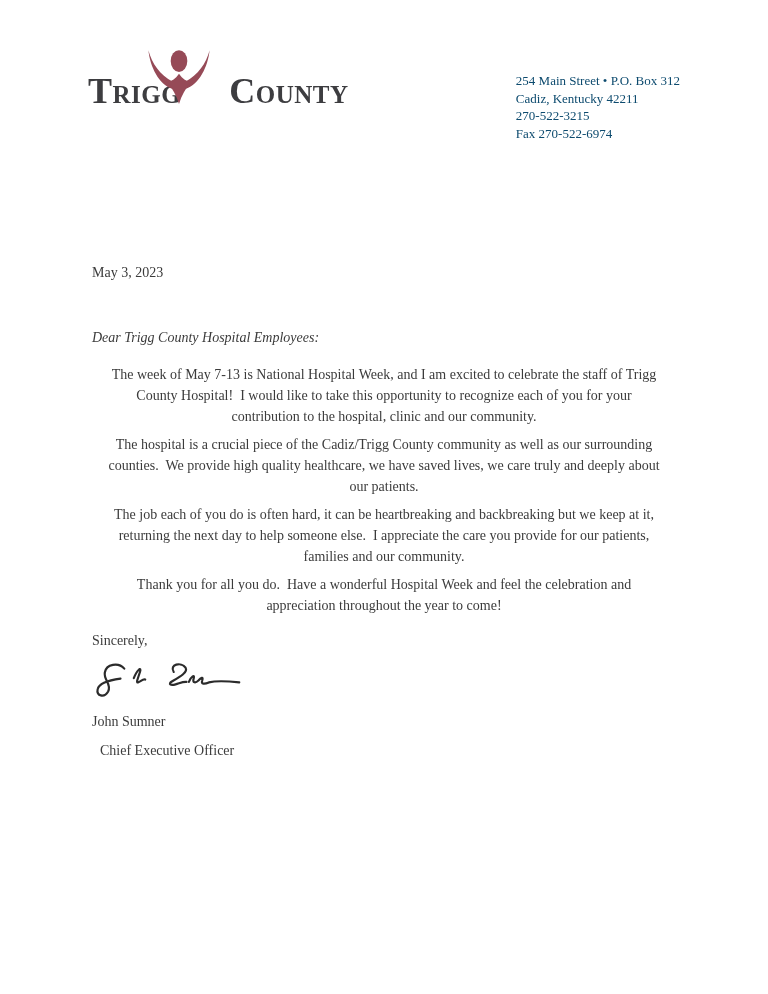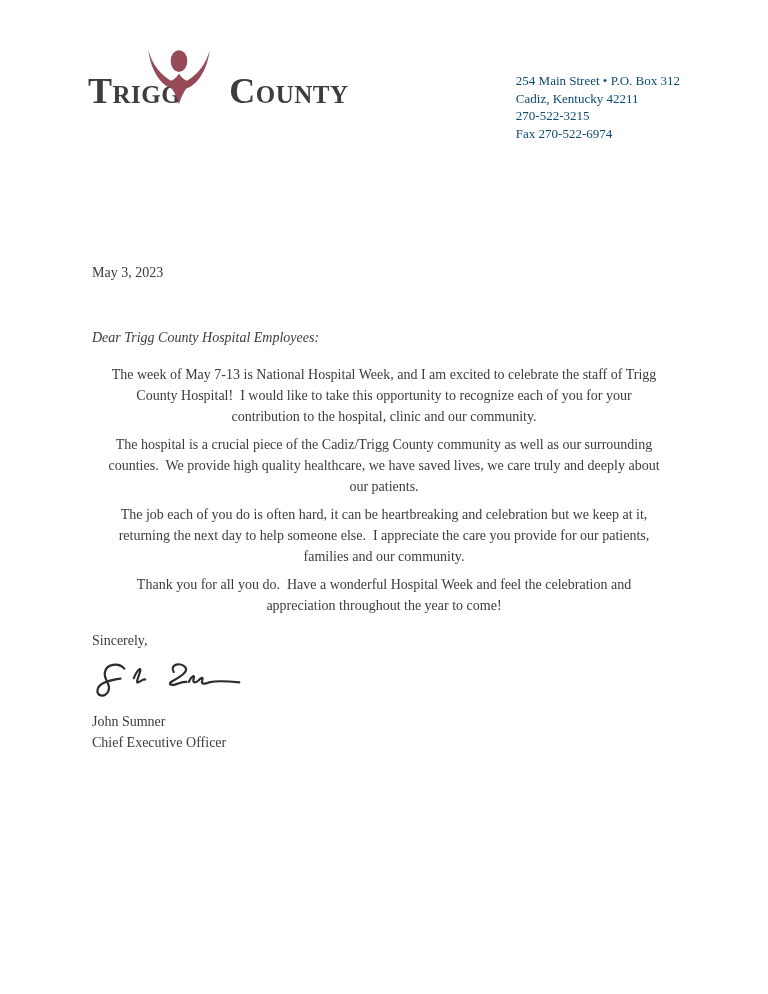--- a/index.html
+++ b/index.html
@@ -112,21 +112,21 @@
   }
   .signature svg {
     display: block;
     width: 152px;
     height: 48px;
   }
   .signer-name {
     margin: 2px 0 0 0;
   }
   .signer-title {
-    margin: 0;
+    margin: 8px;
   }
 </style>
 </head>
 <body>
 
 <div class="page">
 
   <div class="letterhead">
 
     <div class="logo">
@@ -156,21 +156,21 @@
     <p class="date-line">May 3, 2023</p>
 
     <p class="salutation">Dear Trigg County Hospital Employees:</p>
 
     <p class="para">The week of May 7-13 is National Hospital Week, and I am excited to celebrate the staff of Trigg
 County Hospital!  I would like to take this opportunity to recognize each of you for your
 contribution to the hospital, clinic and our community.</p>
     <p class="para">The hospital is a crucial piece of the Cadiz/Trigg County community as well as our surrounding
 counties.  We provide high quality healthcare, we have saved lives, we care truly and deeply about
 our patients.</p>
-    <p class="para">The job each of you do is often hard, it can be heartbreaking and celebration but we keep at it,
+    <p class="para">The job each of you do is often hard, it can be heartbreaking and backbreaking but we keep at it,
 returning the next day to help someone else.  I appreciate the care you provide for our patients,
 families and our community.</p>
     <p class="para">Thank you for all you do.  Have a wonderful Hospital Week and feel the celebration and
 appreciation throughout the year to come!</p>
 
     <p class="closing">Sincerely,</p>
 
     <div class="signature">
       <svg viewBox="0 0 160 50" xmlns="http://www.w3.org/2000/svg" aria-hidden="true">
         <g fill="none" stroke="#2b2b2b" stroke-width="2.3" stroke-linecap="round" stroke-linejoin="round">

